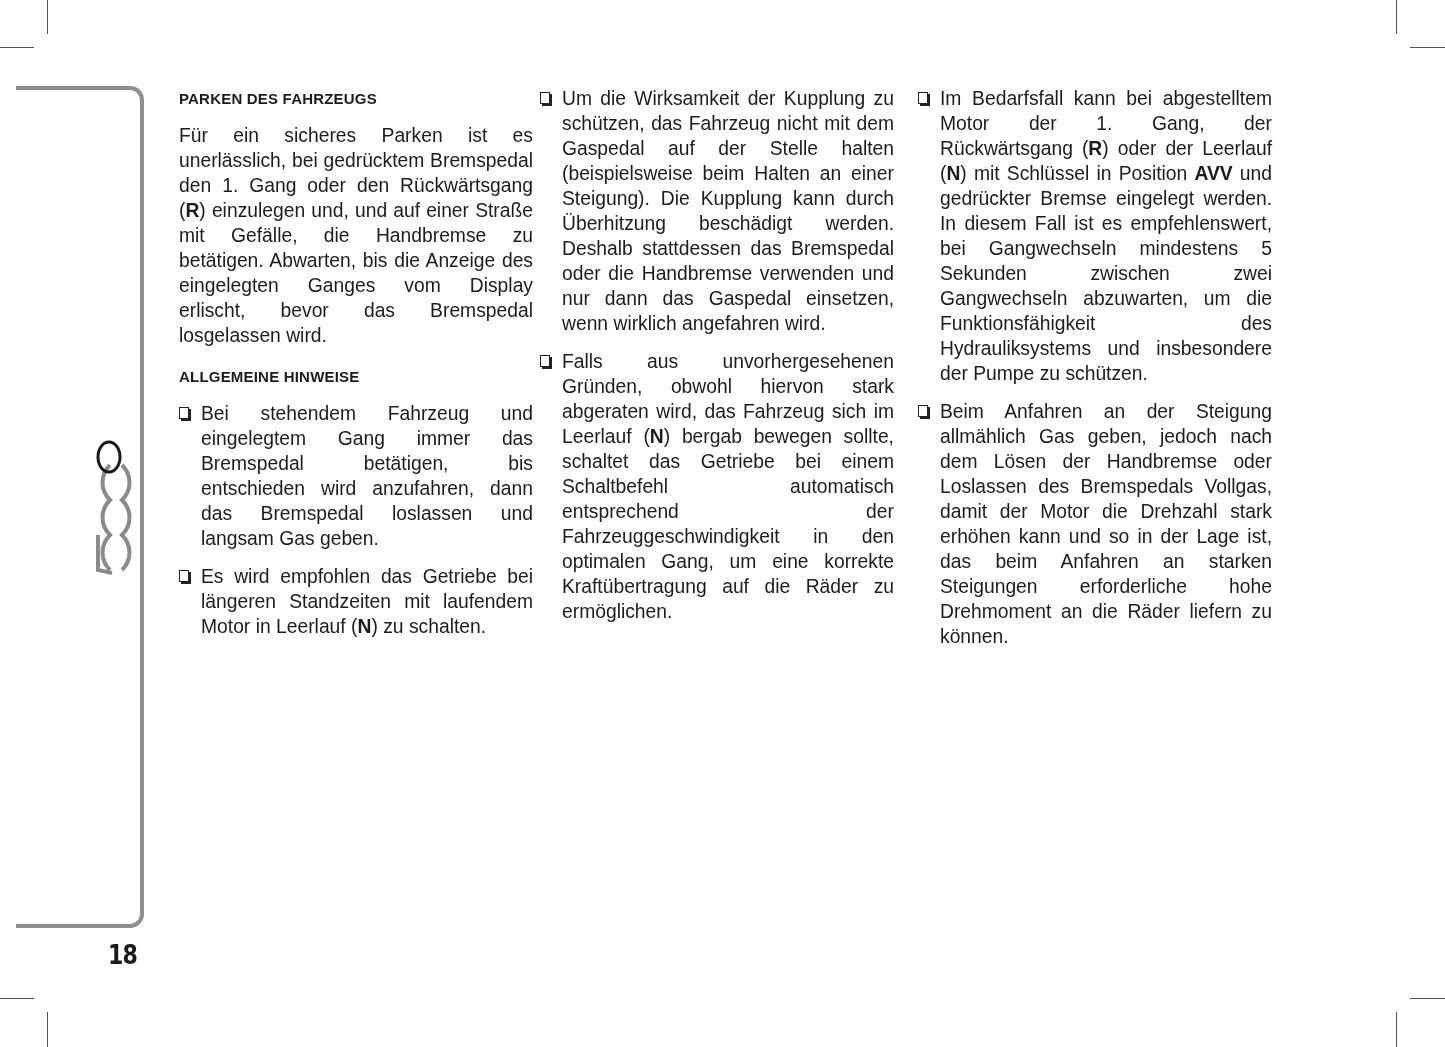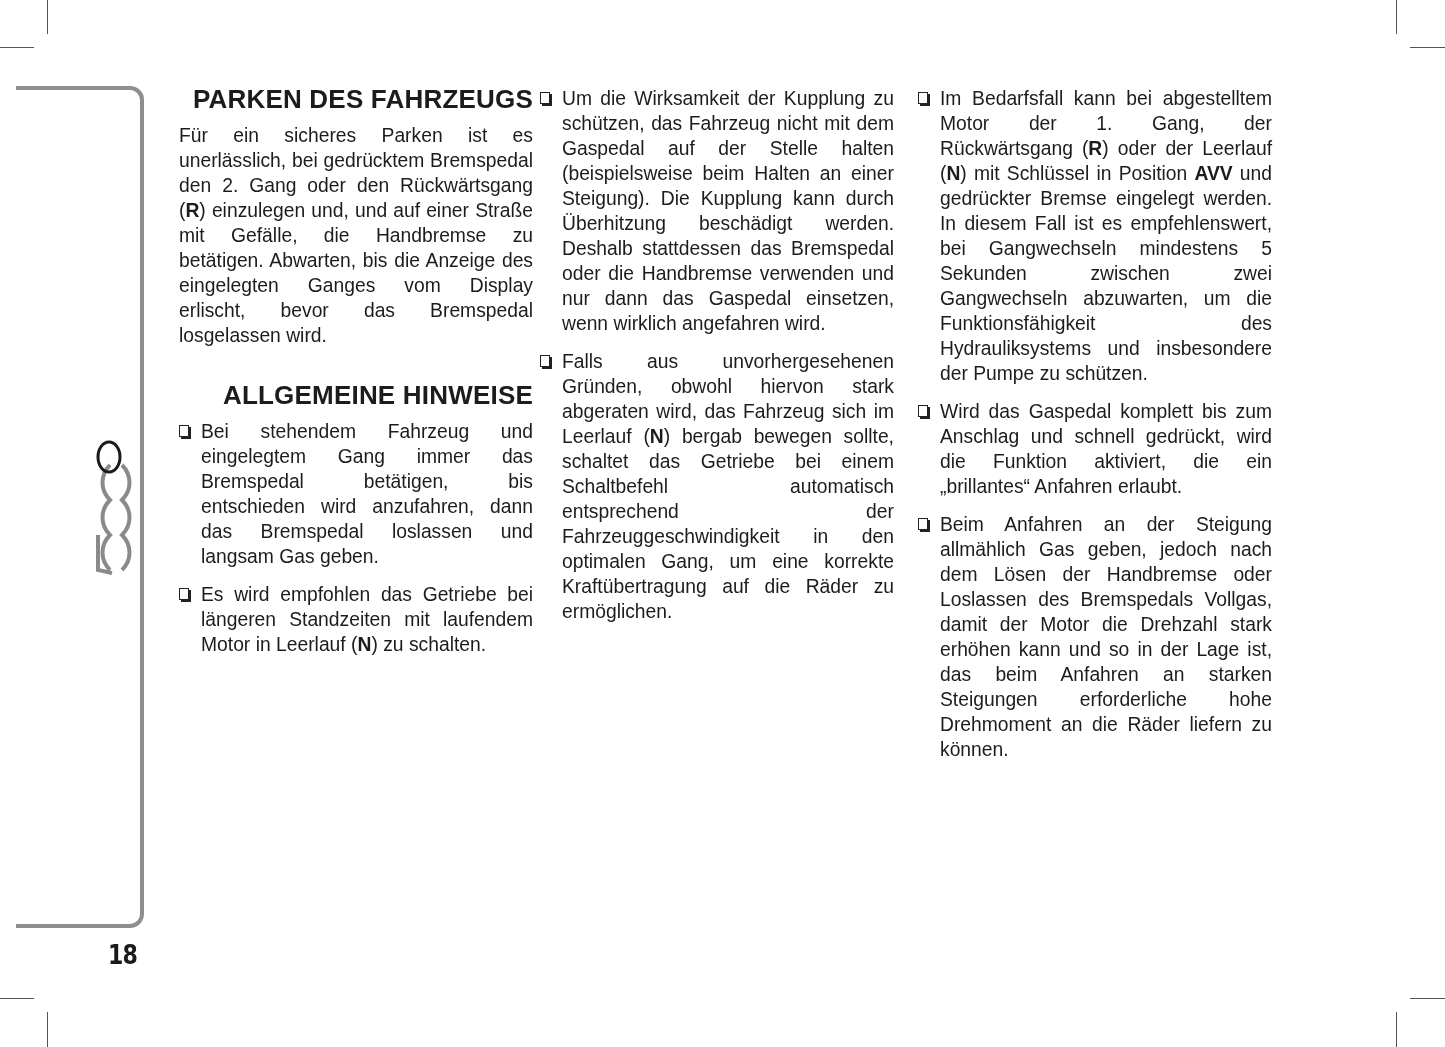--- a/index.html
+++ b/index.html
@@ -14,22 +14,22 @@
     border-radius:0 14px 14px 0; box-sizing:border-box;
   }
   .logo { position:absolute; left:80px; top:435px; width:60px; height:150px; }
   .page-number {
     position:absolute; left:108px; top:940px; font-size:26px; font-weight:bold;
     font-family:"DejaVu Sans", sans-serif; letter-spacing:-1px; color:#1a1a1a;
     transform:scaleX(0.85); transform-origin:left;
   }
   .col { position:absolute; top:86px; width:354px; font-size:19.3px; line-height:25px; }
   .col p { margin:0 0 13px 0; text-align:justify; }
-  .col h2 { margin:0 0 11px 0; font-size:26px; font-weight:bold; line-height:26px; letter-spacing:0.2px;text-align:right; }
-  .col h2.second { margin-top:34px; }
+  .col h2 { margin:0 0 11px 0; font-size:15px; font-weight:bold; line-height:26px; letter-spacing:0.2px; }
+  .col h2.second { margin-top:16px; }
   .bullet { position:relative; padding-left:22px; margin:0 0 13px 0; text-align:justify; }
   .bullet .box {
     position:absolute; left:0; top:6px; width:10px; height:12px;
     border:1.5px solid #222; box-sizing:border-box; box-shadow:2px 2px 0 #222;
   }
   b { font-weight:bold; }
 </style>
 </head>
 <body>
 
@@ -50,28 +50,27 @@
     <path d="M42 30 C 52 40, 52 55, 42 65 C 52 75, 52 90, 42 100 C 52 110, 52 125, 42 135" stroke="#8a8a8a" stroke-width="4" fill="none"></path>
     <path d="M18 100 L 18 135 L 32 138" stroke="#8a8a8a" stroke-width="4" fill="none"></path>
     <ellipse cx="29" cy="22" rx="11" ry="15" stroke="#1a1a1a" stroke-width="3" fill="none"></ellipse>
   </svg>
 </div>
 
 <div class="page-number">18</div>
 
 <div class="col" style="left:179px;">
   <h2>PARKEN DES FAHRZEUGS</h2>
-  <p><span>Für ein sicheres Parken ist es unerlässlich, bei gedrücktem Bremspedal den 2. Gang oder den Rückwärtsgang (</span><b>R</b><span>) einzulegen und, und auf einer Straße mit Gefälle, die Handbremse zu betätigen. Abwarten, bis die Anzeige des eingelegten Ganges vom Display erlischt, bevor das Bremspedal losgelassen wird.</span></p>
+  <p><span>Für ein sicheres Parken ist es unerlässlich, bei gedrücktem Bremspedal den 1. Gang oder den Rückwärtsgang (</span><b>R</b><span>) einzulegen und, und auf einer Straße mit Gefälle, die Handbremse zu betätigen. Abwarten, bis die Anzeige des eingelegten Ganges vom Display erlischt, bevor das Bremspedal losgelassen wird.</span></p>
   <h2 class="second">ALLGEMEINE HINWEISE</h2>
   <div class="bullet"><span class="box"></span><span>Bei stehendem Fahrzeug und eingelegtem Gang immer das Bremspedal betätigen, bis entschieden wird anzufahren, dann das Bremspedal loslassen und langsam Gas geben.</span></div>
   <div class="bullet"><span class="box"></span><span>Es wird empfohlen das Getriebe bei längeren Standzeiten mit laufendem Motor in Leerlauf (</span><b>N</b><span>) zu schalten.</span></div>
 </div>
 
 <div class="col" style="left:540px;">
   <div class="bullet"><span class="box"></span><span>Um die Wirksamkeit der Kupplung zu schützen, das Fahrzeug nicht mit dem Gaspedal auf der Stelle halten (beispielsweise beim Halten an einer Steigung). Die Kupplung kann durch Überhitzung beschädigt werden. Deshalb stattdessen das Bremspedal oder die Handbremse verwenden und nur dann das Gaspedal einsetzen, wenn wirklich angefahren wird.</span></div>
   <div class="bullet"><span class="box"></span><span>Falls aus unvorhergesehenen Gründen, obwohl hiervon stark abgeraten wird, das Fahrzeug sich im Leerlauf (</span><b>N</b><span>) bergab bewegen sollte, schaltet das Getriebe bei einem Schaltbefehl automatisch entsprechend der Fahrzeuggeschwindigkeit in den optimalen Gang, um eine korrekte Kraftübertragung auf die Räder zu ermöglichen.</span></div>
 </div>
 
 <div class="col" style="left:918px;">
   <div class="bullet"><span class="box"></span><span>Im Bedarfsfall kann bei abgestelltem Motor der 1. Gang, der Rückwärtsgang (</span><b>R</b><span>) oder der Leerlauf (</span><b>N</b><span>) mit Schlüssel in Position </span><b>AVV</b><span> und gedrückter Bremse eingelegt werden. In diesem Fall ist es empfehlenswert, bei Gangwechseln mindestens 5 Sekunden zwischen zwei Gangwechseln abzuwarten, um die Funktionsfähigkeit des Hydrauliksystems und insbesondere der Pumpe zu schützen.</span></div>
-  <div class="bullet"><span class="box"></span><span>Wird das Gaspedal komplett bis zum Anschlag und schnell gedrückt, wird die Funktion aktiviert, die ein „brillantes“ Anfahren erlaubt.</span></div>
   <div class="bullet"><span class="box"></span><span>Beim Anfahren an der Steigung allmählich Gas geben, jedoch nach dem Lösen der Handbremse oder Loslassen des Bremspedals Vollgas, damit der Motor die Drehzahl stark erhöhen kann und so in der Lage ist, das beim Anfahren an starken Steigungen erforderliche hohe Drehmoment an die Räder liefern zu können.</span></div>
 </div>
 
 </body></html>

